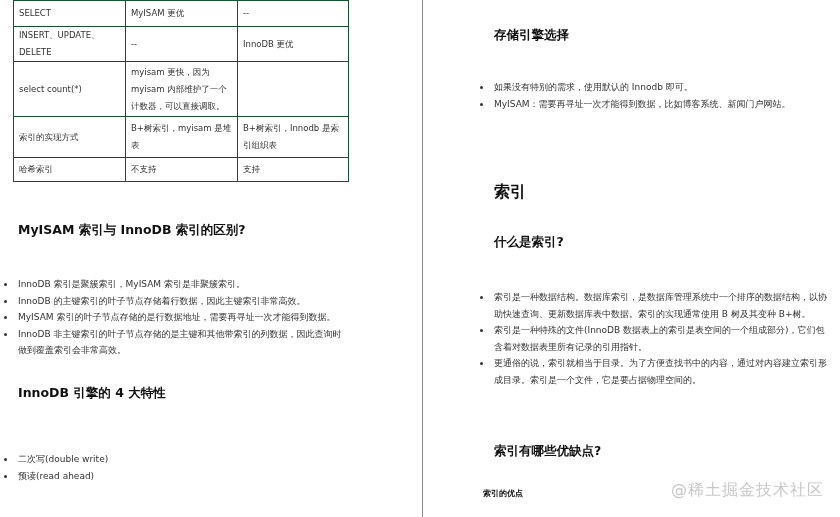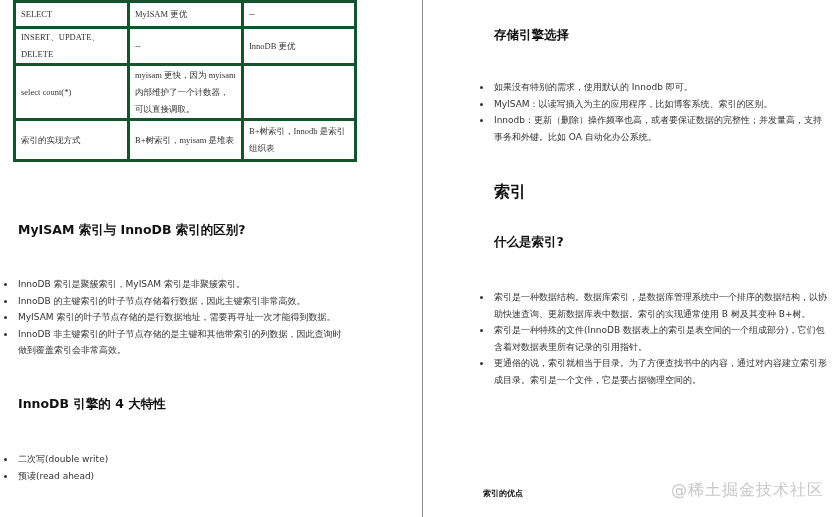--- a/index.html
+++ b/index.html
@@ -27,25 +27,24 @@
       position: absolute; left: 423px; top: 0;
       width: 417px; height: 517px;
     }
     table.cmp {
       position: absolute; left: 13px; top: 0;
       border-collapse: collapse;
       font-size: 8.5px;
       color: #333;
     }
     table.cmp td {
-      border: 3px solid #14532d;
+      border: 1px solid #14532d;
       padding: 0 5px;
       vertical-align: middle;
       line-height: 17px;
-      font-family: Liberation Serif, serif;
     }
     table.cmp td.c0 { width: 101px; }
     table.cmp td.c1 { width: 101px; margin-left: 12px; }
     table.cmp td.c2 { width: 100px; }
     .h2 {
       position: absolute;
       font-weight: bold;
       color: #111;
       white-space: nowrap;
     }
@@ -102,54 +101,59 @@
       <tr style="height:55px">
         <td class="c0">select count(*)</td>
         <td class="c1">myisam 更快，因为 myisam 内部维护了一个计数器，可以直接调取。</td>
         <td class="c2"></td>
       </tr>
       <tr style="height:41px">
         <td class="c0">索引的实现方式</td>
         <td class="c1">B+树索引，myisam 是堆表</td>
         <td class="c2">B+树索引，Innodb 是索引组织表</td>
       </tr>
+      <tr style="height:24px">
+        <td class="c0">哈希索引</td>
+        <td class="c1">不支持</td>
+        <td class="c2">支持</td>
+      </tr>
     </tbody>
       </table>
 
     <div class="h2 mid" style="left:18px; top:222px;">MyISAM 索引与 InnoDB 索引的区别?</div>
     <ul class="blist" style="left:2px; top:276px; width:345px;">
       <li>InnoDB 索引是聚簇索引，MyISAM 索引是非聚簇索引。</li>
       <li>InnoDB 的主键索引的叶子节点存储着行数据，因此主键索引非常高效。</li>
       <li>MyISAM 索引的叶子节点存储的是行数据地址，需要再寻址一次才能得到数据。</li>
       <li>InnoDB 非主键索引的叶子节点存储的是主键和其他带索引的列数据，因此查询时做到覆盖索引会非常高效。</li>
     </ul>
 
-    <div class="h2 mid" style="left:18px; top:396px;">InnoDB 引擎的 4 大特性</div>
+    <div class="h2 mid" style="left:18px; top:385px;">InnoDB 引擎的 4 大特性</div>
     <ul class="blist" style="left:2px; top:451px; width:345px;">
       <li>二次写(double write)</li>
       <li>预读(read ahead)</li>
     </ul>
   </div>
 
   <div class="divider"></div>
 
   <div class="col-right">
     <div class="h2 mid" style="left:71px; top:27px;text-align:right;">存储引擎选择</div>
     <ul class="blist" style="left:55px; top:79px; width:350px;">
       <li>如果没有特别的需求，使用默认的 Innodb 即可。</li>
-      <li>MyISAM：以读写插入为主的应用程序，比如博客系统、索引的区别。</li>
-      <li>Innodb：更新（删除）操作频率也高，或者要保证数据的完整性；并发量高，支持事务和外键。比如 OA 自动化办公系统。</li>
+      <li>MyISAM：需要再寻址一次才能得到数据，比如博客系统、新闻门户网站。</li>
     </ul>
 
     <div class="h2 big" style="left:71px; top:182px;">索引</div>
 
     <div class="h2 mid" style="left:71px; top:234px;">什么是索引?</div>
     <ul class="blist" style="left:55px; top:289px; width:352px;">
       <li>索引是一种数据结构。数据库索引，是数据库管理系统中一个排序的数据结构，以协助快速查询、更新数据库表中数据。索引的实现通常使用 B 树及其变种 B+树。</li>
       <li>索引是一种特殊的文件(InnoDB 数据表上的索引是表空间的一个组成部分)，它们包含着对数据表里所有记录的引用指针。</li>
       <li>更通俗的说，索引就相当于目录。为了方便查找书中的内容，通过对内容建立索引形成目录。索引是一个文件，它是要占据物理空间的。</li>
     </ul>
 
+    <div class="h2 mid" style="left:71px; top:443px;">索引有哪些优缺点?</div>
     <div class="h2 small" style="left:60px; top:488px;">索引的优点</div>
   </div>
 
   <div class="watermark">@稀土掘金技术社区</div>
 </div>
 
 </body></html>

